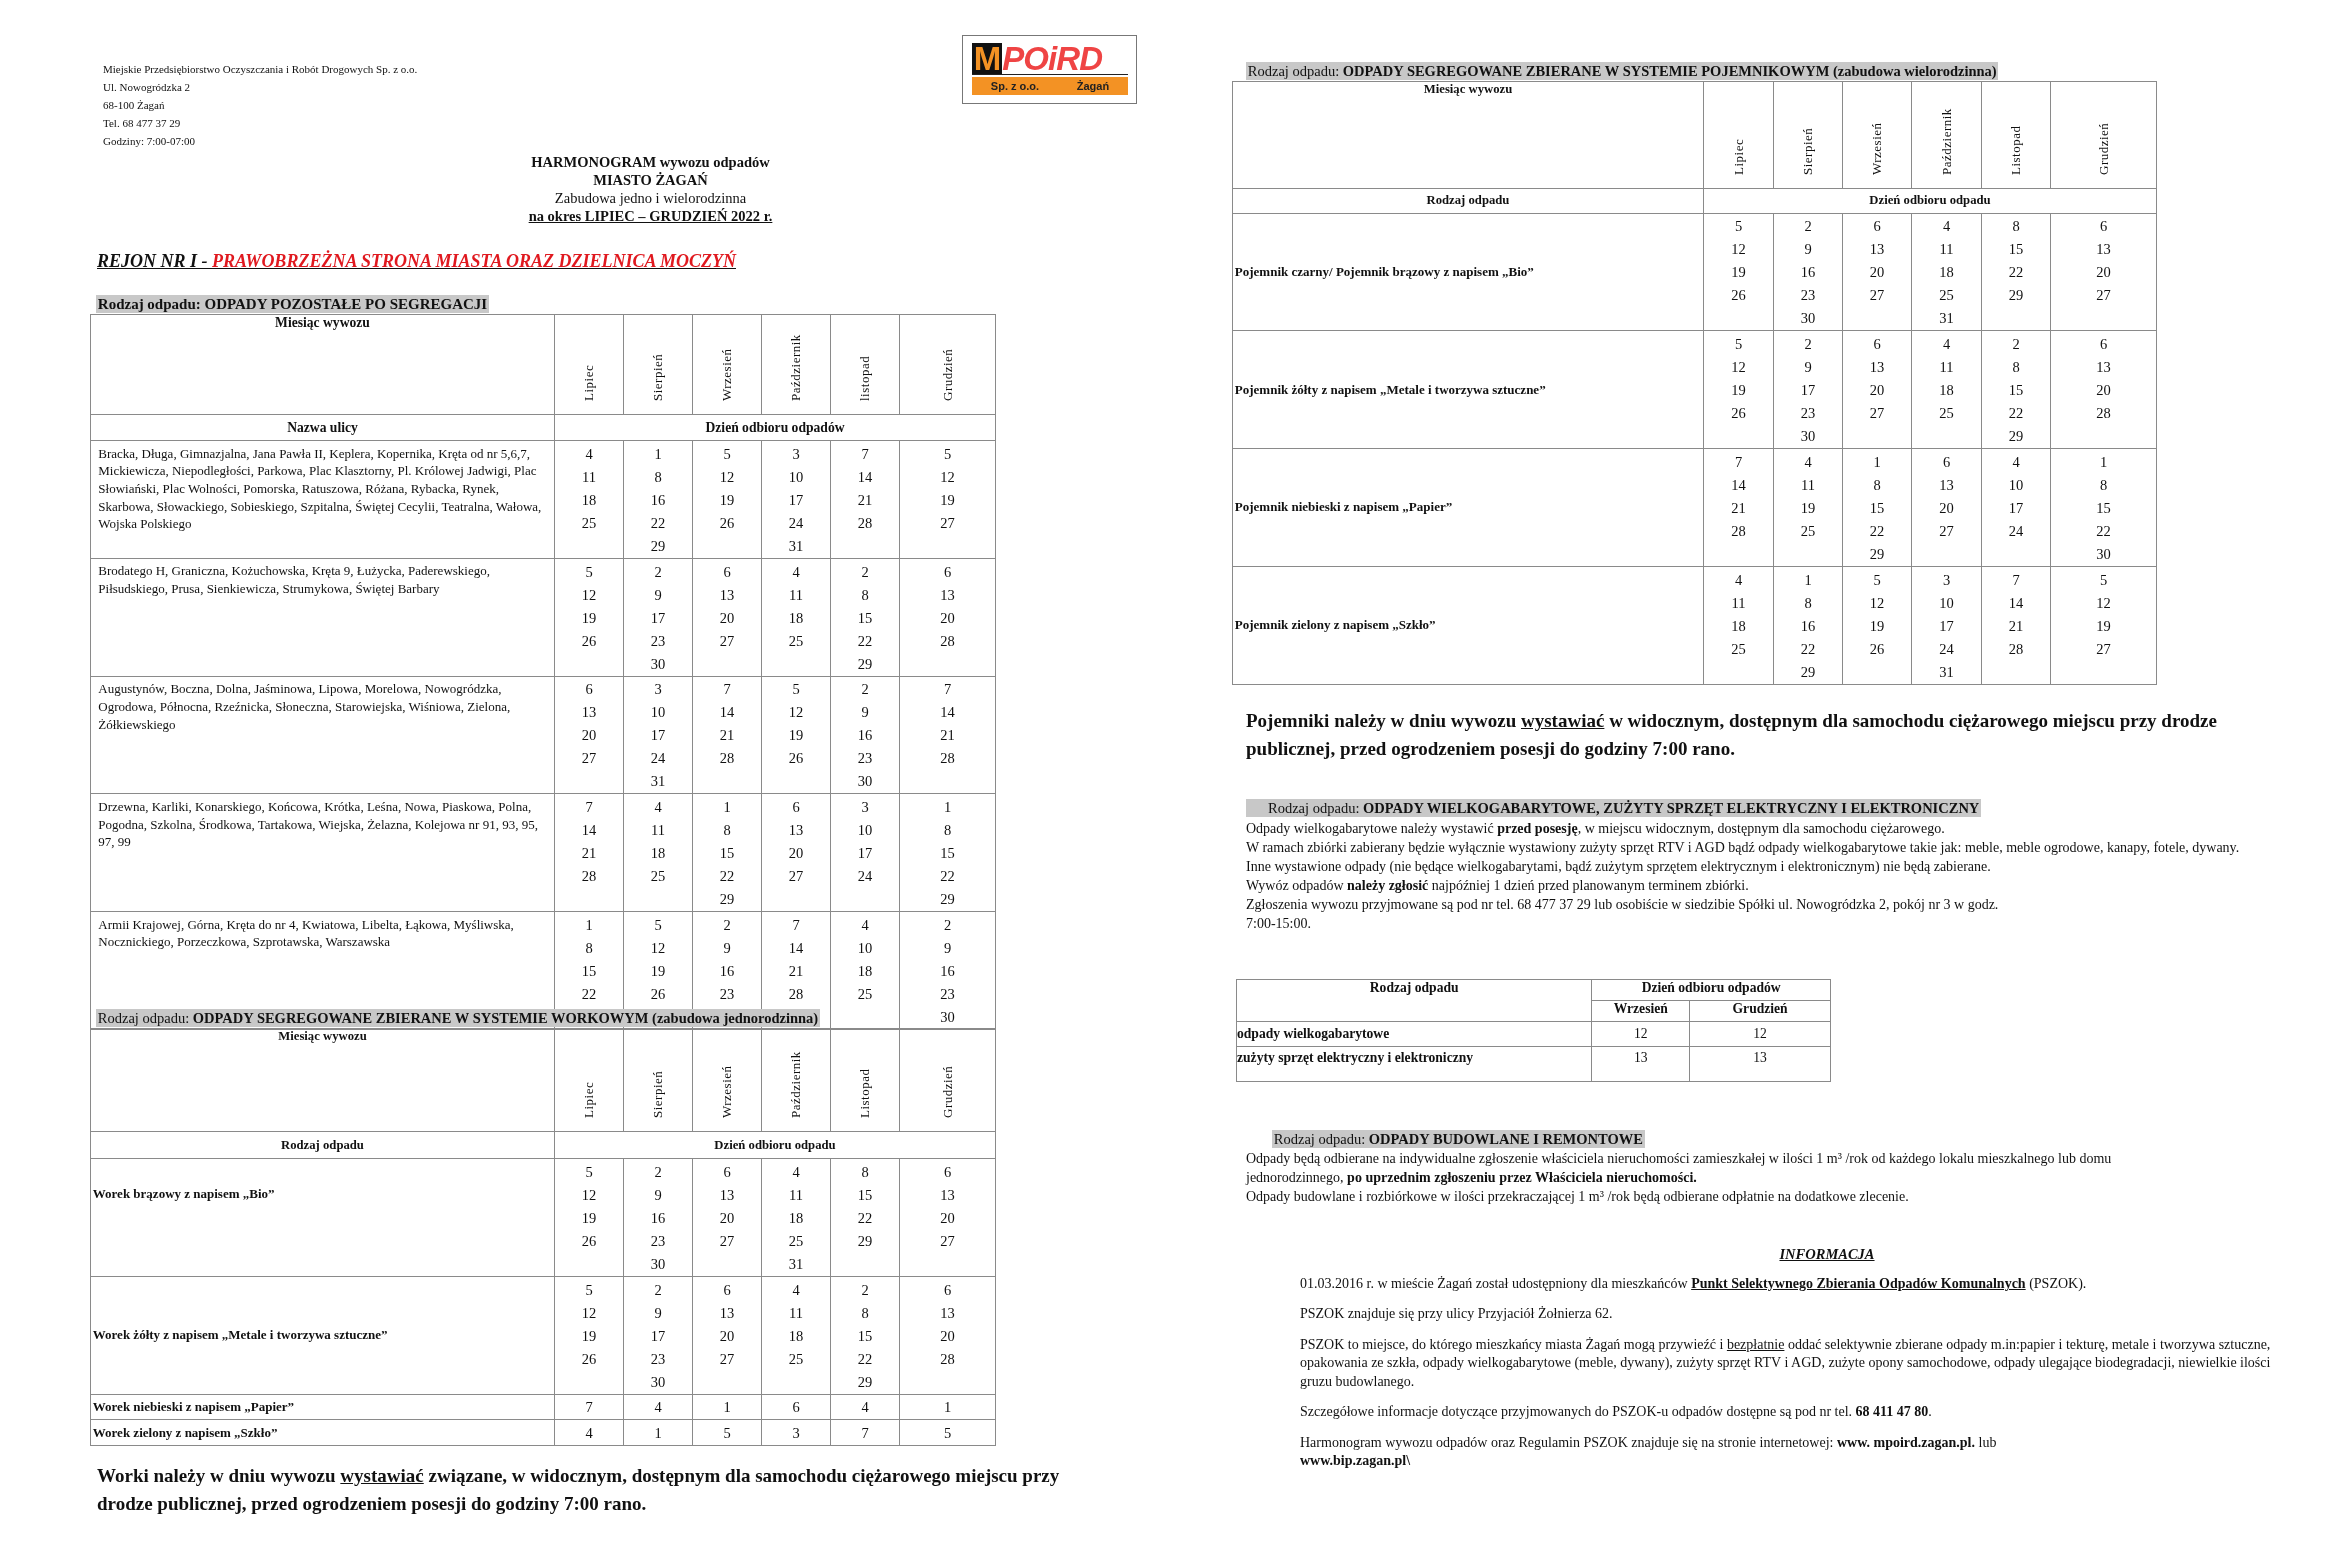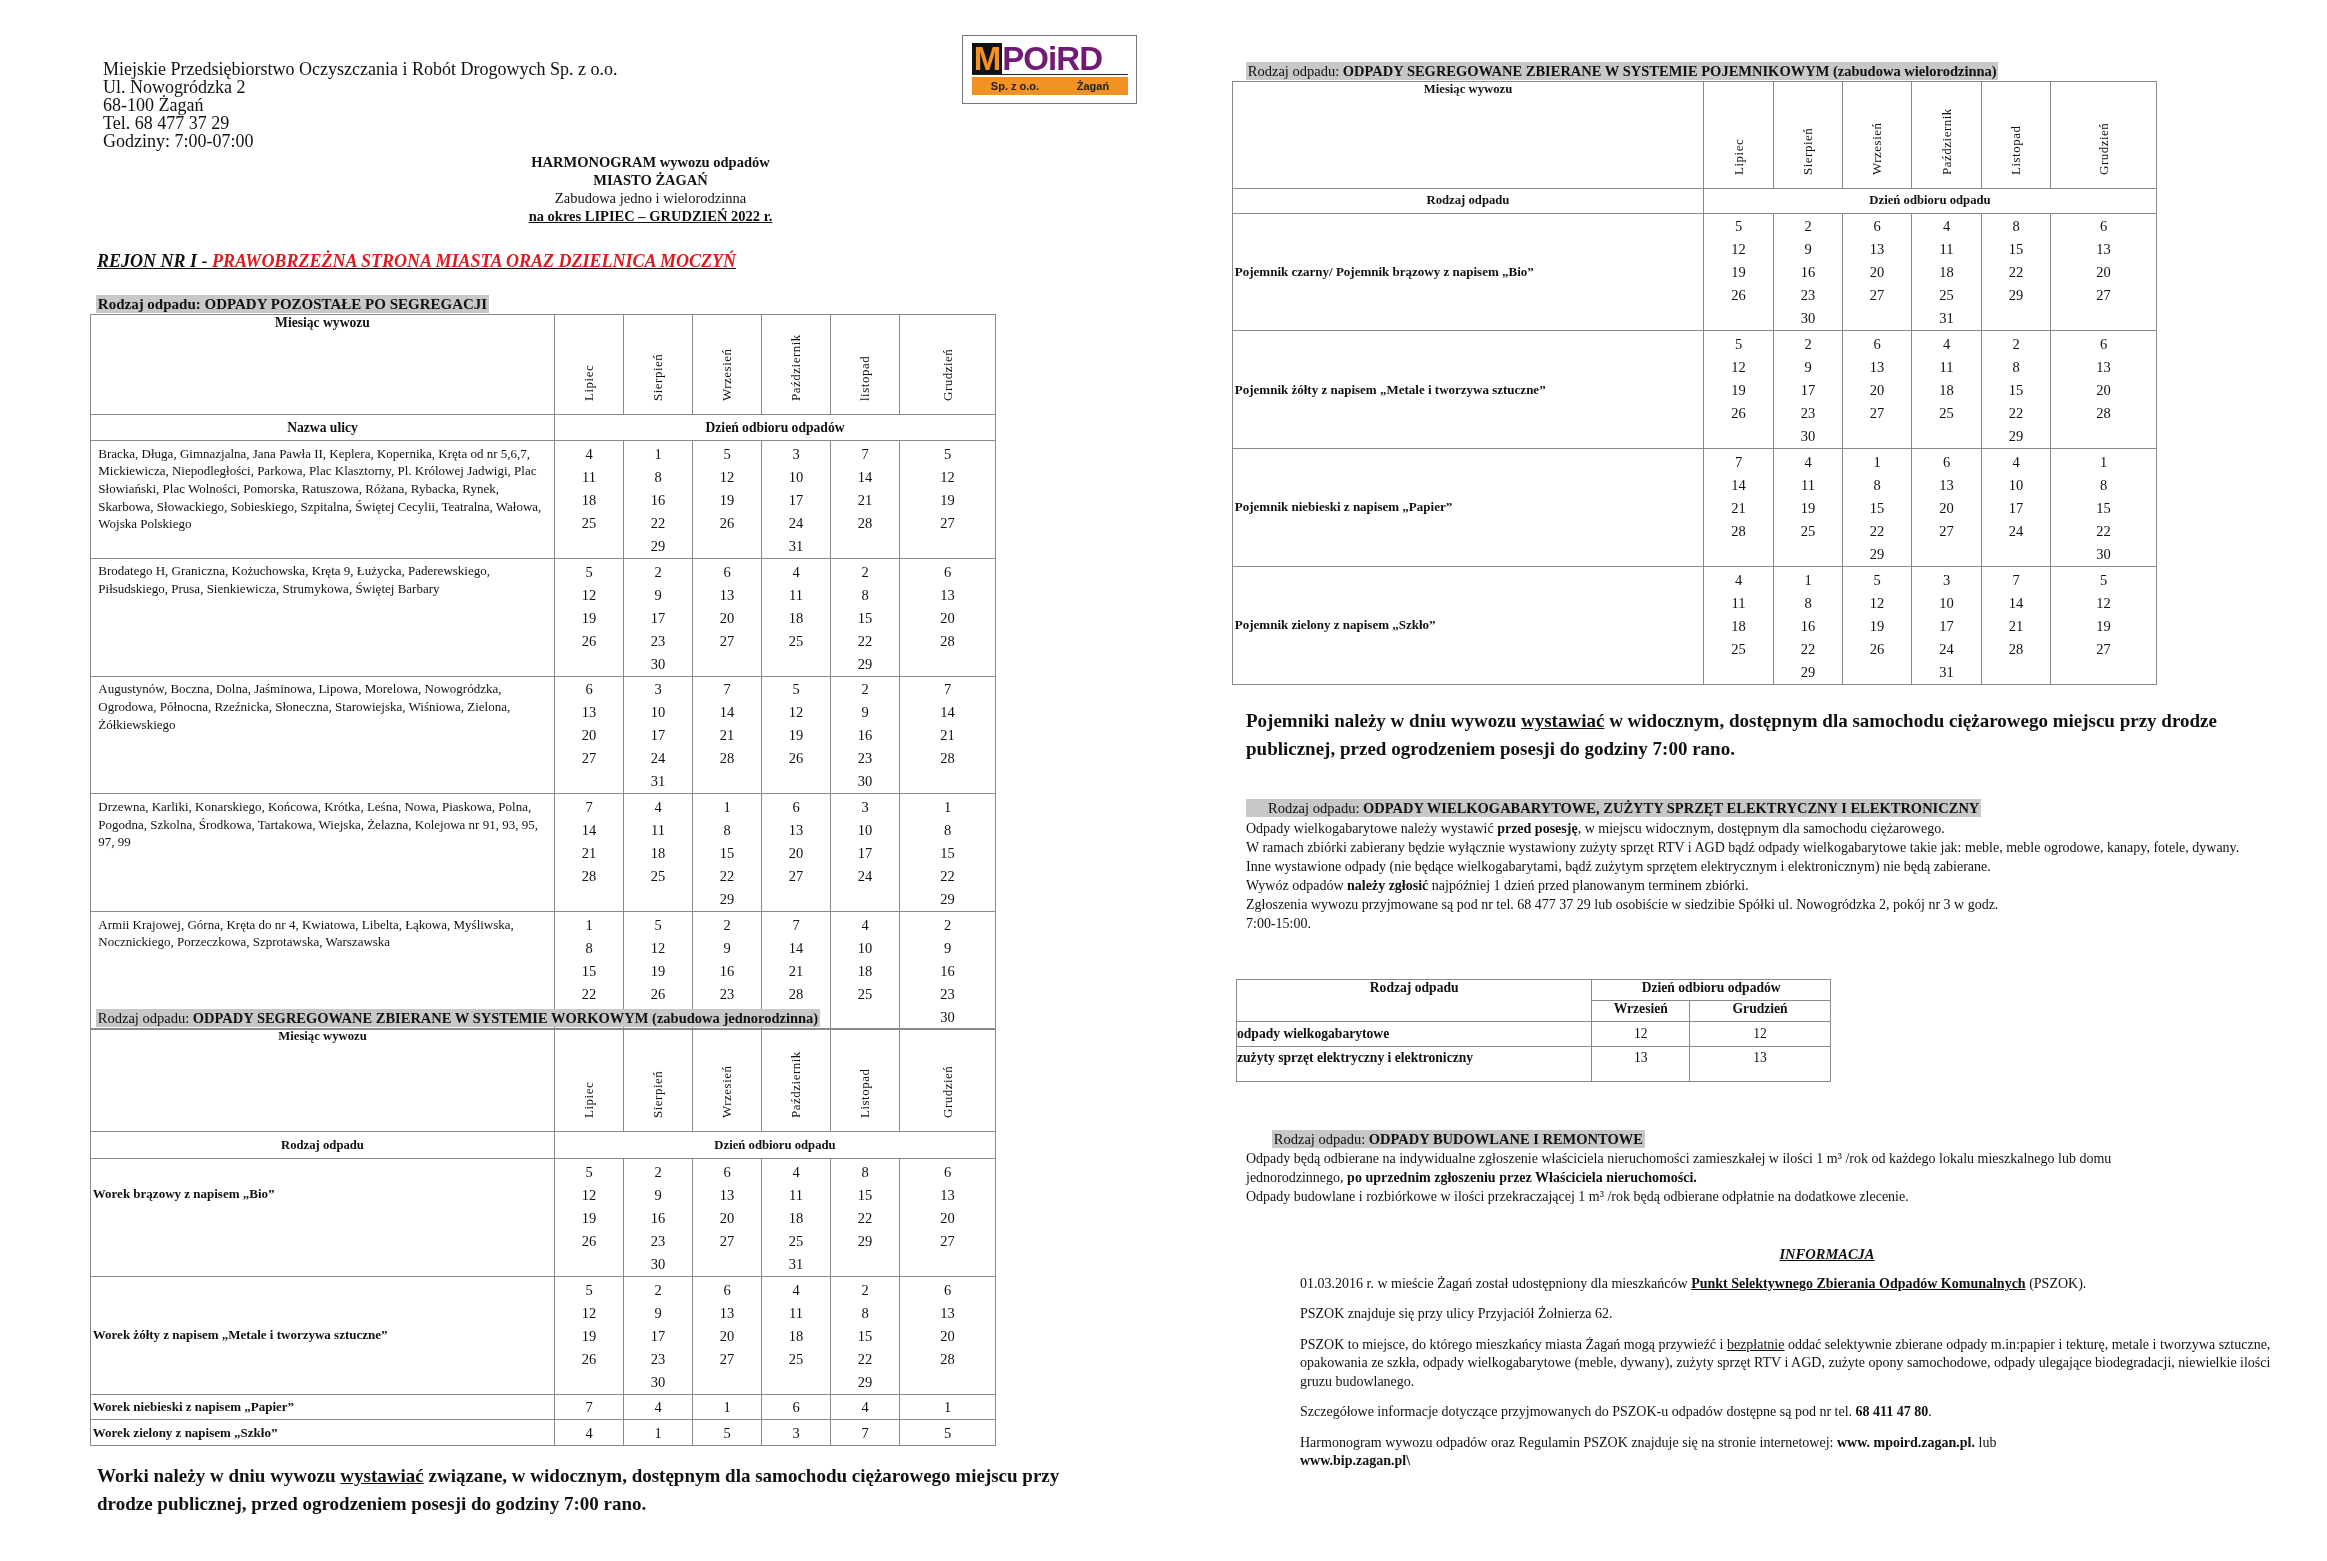--- a/index.html
+++ b/index.html
@@ -1,26 +1,26 @@
 <!DOCTYPE html>
 <html style="font-size:14.5px"><head>
 <meta charset="utf-8">
 <style>
   html, body { margin: 0; padding: 0; background: #ffffff; }
   body { width: 2327px; height: 1562px; position: relative; overflow: hidden;
          font-family: "Liberation Serif", "DejaVu Serif", serif; color: #111; }
   .abs { position: absolute; }
-  .addr { left: 103px; top: 60px; font-size: 18px; line-height: 18px; }
+  .addr { left: 103px; top: 60px; font-size: 11px; line-height: 18px; }
   .logo { left: 962px; top: 35px; width: 175px; height: 69px; border: 1.8px solid #777;
           background: #fff; box-sizing: border-box; }
   .logo .mark { position: absolute; left: 9px; top: 7.3px; height: 31px; width: 156px;
           border-bottom: 1.8px solid #222; font-family: "Liberation Sans", sans-serif;
           font-weight: bold; font-size: 33px; line-height: 31px; letter-spacing: -0.9px; }
   .logo .m { background: #111; color: #f39224; padding: 0 1.8px; display: inline-block; height: 31px; }
-  .logo .rest { color: #701a75; }
+  .logo .rest { color: #ef4444; font-style: italic; }
   .logo .band { position: absolute; left: 9px; top: 41px; width: 156px; height: 18px;
           background: #f39224; font-family: "Liberation Sans", sans-serif; font-weight: bold;
           font-size: 11px; line-height: 18px; display: flex; justify-content: space-around; color: #222; }
   .title { left: 455px; top: 153px; width: 391px; text-align: center; font-size: 14.5px; line-height: 18px; }
   .title .b { font-weight: bold; }
   .title .u { font-weight: bold; text-decoration: underline; }
   .rejon { left: 97px; top: 251px; font-size: 18px; font-weight: bold; font-style: italic;
            text-decoration: underline; }
   .rejon .red { color: #e0191f; }
   .secthead { background: #c8c8c8; font-size: 14.5px; line-height: 18px; padding: 0 1.8px; white-space: nowrap; }

